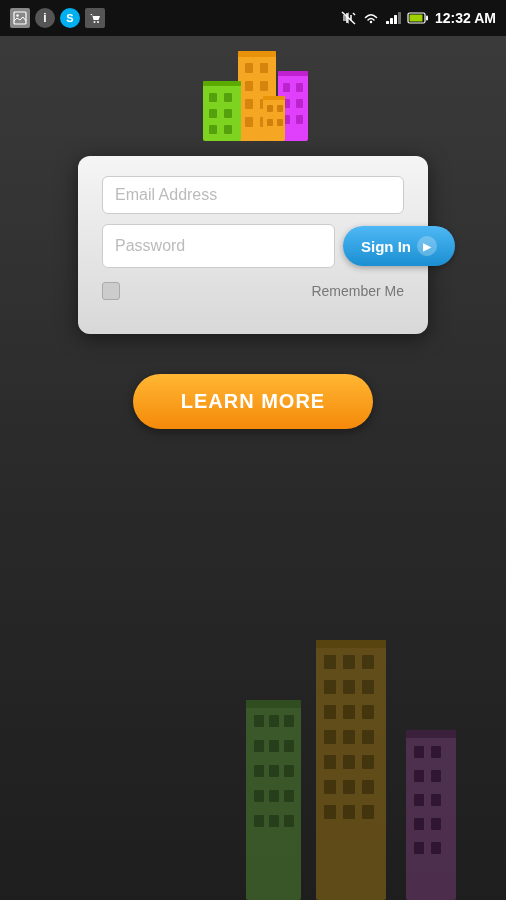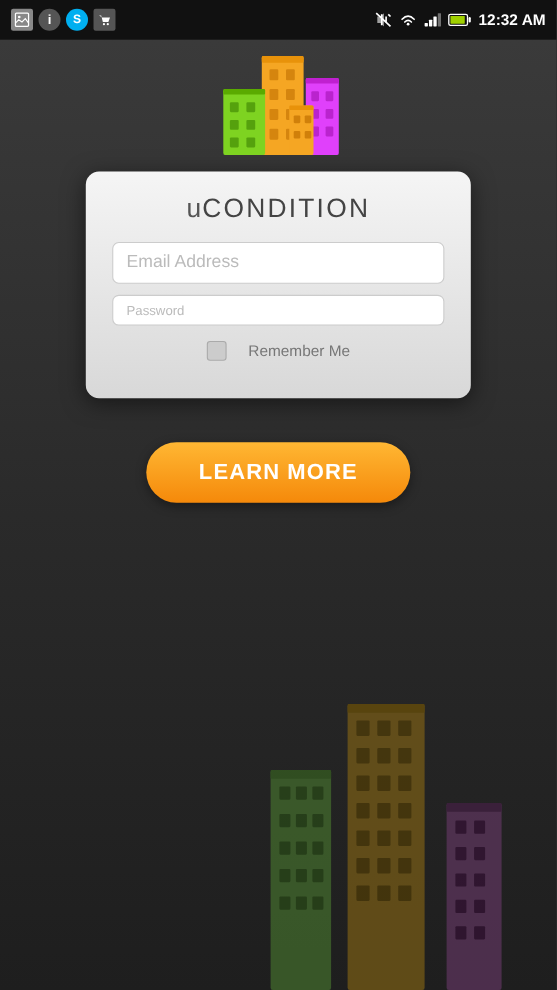--- a/index.html
+++ b/index.html
@@ -141,26 +141,26 @@
 
     .password-row {
       display: flex;
       align-items: center;
       gap: 8px;
       margin-bottom: 14px;
     }
 
     .password-input {
       flex: 1;
-      height: 28px;
+      height: 44px;
       background: white;
       border: 1px solid #ccc;
       border-radius: 6px;
       padding: 0 12px;
-      font-size: 12px;
+      font-size: 16px;
       color: #999;
       outline: none;
     }
 
     .password-input::placeholder {
       color: #bbb;
     }
 
     .signin-btn {
       background: linear-gradient(180deg, #4eb8f5 0%, #1a8fd1 100%);
@@ -185,21 +185,21 @@
       border-radius: 50%;
       display: flex;
       align-items: center;
       justify-content: center;
       font-size: 10px;
     }
 
     .remember-row {
       display: flex;
       align-items: center;
-      justify-content: center;
+      justify-content: space-between;
       gap: 20px;
       margin-bottom: 10px;
     }
 
     .remember-checkbox {
       width: 18px;
       height: 18px;
       background: #ccc;
       border-radius: 3px;
       border: 1px solid #aaa;
@@ -397,30 +397,31 @@
         <rect x="100" y="55" width="22" height="45" fill="#f5a623" rx="2"></rect>
         <rect x="100" y="55" width="22" height="4" fill="#e8920a" rx="1"></rect>
         <rect x="104" y="64" width="6" height="7" fill="#c07000" rx="1" opacity="0.7"></rect>
         <rect x="114" y="64" width="6" height="7" fill="#c07000" rx="1" opacity="0.7"></rect>
         <rect x="104" y="78" width="6" height="7" fill="#c07000" rx="1" opacity="0.7"></rect>
         <rect x="114" y="78" width="6" height="7" fill="#c07000" rx="1" opacity="0.7"></rect>
       </svg>
     </div>
 
     
-    <div class="app-title">
-      <span class="u">u</span><span class="condition">CONDITION</span>
-    </div>
 
     
     <input type="email" class="input-field" placeholder="Email Address" style="">
 
     
     <div class="password-row">
       <input type="password" class="password-input" placeholder="Password" style="">
+      <button class="signin-btn">
+        <span>Sign In</span>
+        <span class="play-icon">▶</span>
+      </button>
     </div>
 
     
     <div class="remember-row">
       <div class="remember-checkbox"></div>
       <span class="remember-label">Remember Me</span>
     </div>
 
     
 

